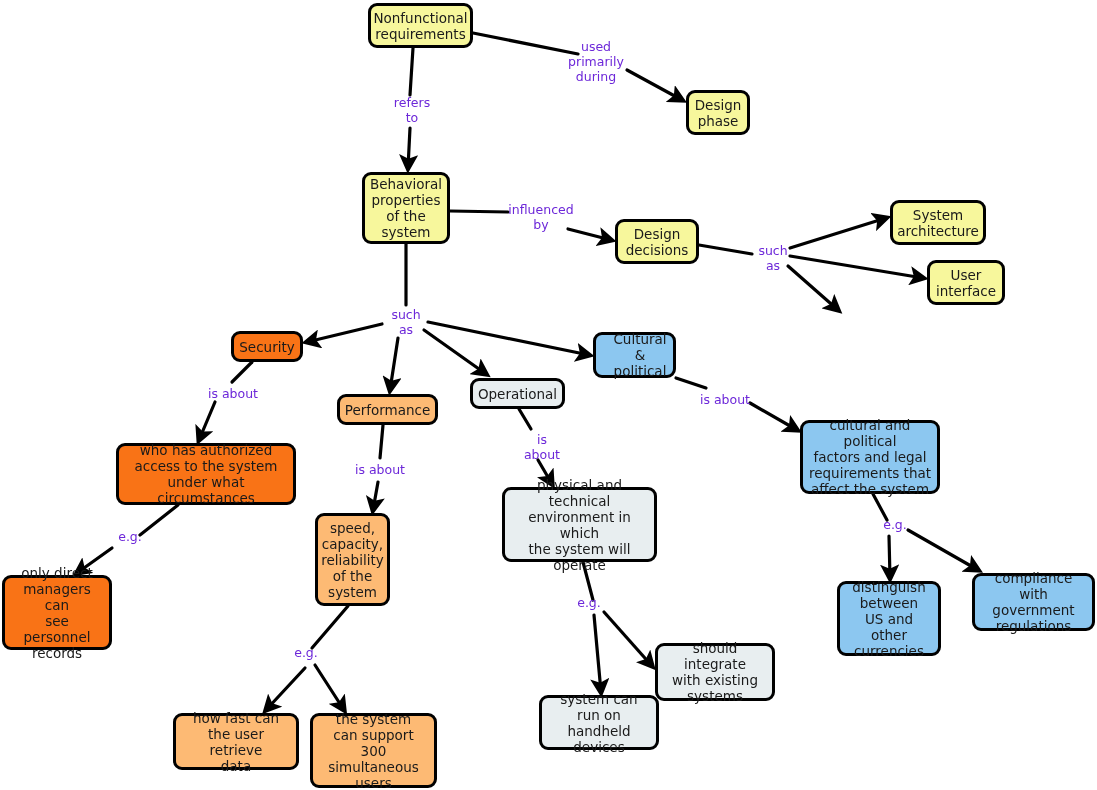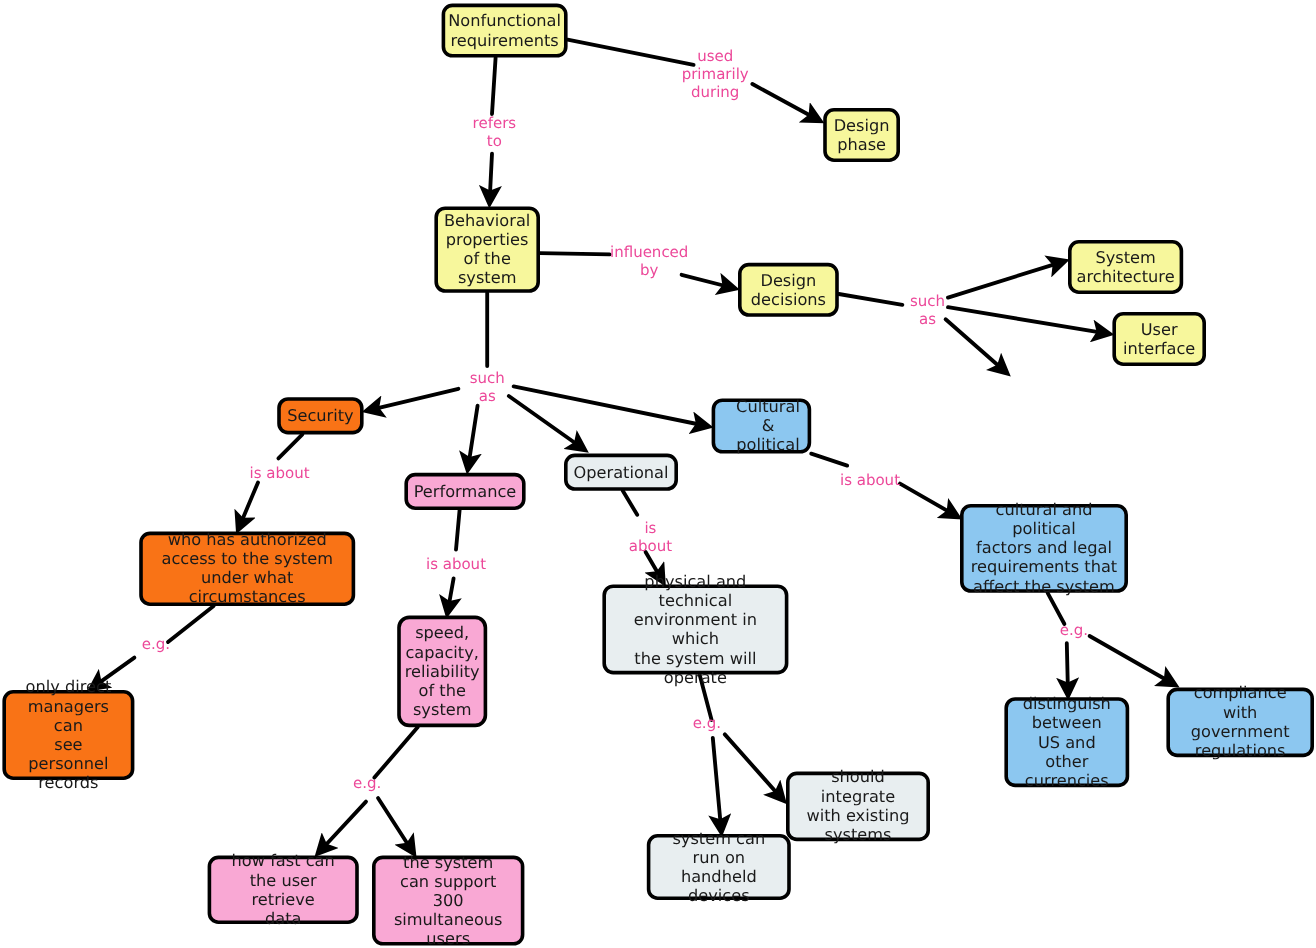--- a/index.html
+++ b/index.html
@@ -36,29 +36,29 @@
     text-align: center;
     color: #1a1a1a;
     font-size: 13.5px;
     line-height: 16px;
     padding: 2px 5px;
     z-index: 2;
     white-space: pre-line;
   }
   .node.yellow  { background: #f7f79c; }
   .node.orange  { background: #f97316; }
-  .node.green   { background: #f9a8d4; }
+  .node.green   { background: #fdba74; }
   .node.gray    { background: #e8eef0; }
   .node.blue    { background: #8cc7f0; }
 
   .link-label {
     position: absolute;
     font-size: 12.5px;
     line-height: 15px;
-    color: #ec4899;
+    color: #6d28d9;
     text-align: center;
     background: transparent;
     z-index: 3;
     white-space: pre-line;
     pointer-events: none;
   }
 </style>
 </head>
 <body>
 
@@ -125,21 +125,21 @@
     <div class="node gray" style="left: 470px; top: 378px; width: 95px; height: 31px;">Operational</div>
     <div class="node blue" style="left: 593px; top: 332px; width: 83px; height: 46px; padding-left: 16px;">Cultural &amp;
 political</div>
     <div class="node orange" style="left: 116px; top: 443px; width: 180px; height: 62px;">who has authorized
 access to the system
 under what circumstances</div>
     <div class="node orange" style="left: 2px; top: 575px; width: 110px; height: 75px;">only direct
 managers can
 see personnel
 records</div>
-    <div class="node green" style="left: 331px; top: 513px; width: 75px; height: 93px; border-radius: 10px;">speed,
+    <div class="node green" style="left: 315px; top: 513px; width: 75px; height: 93px;">speed,
 capacity,
 reliability
 of the
 system</div>
     <div class="node green" style="left: 173px; top: 713px; width: 126px; height: 57px;">how fast can
 the user retrieve
 data</div>
     <div class="node green" style="left: 310px; top: 713px; width: 127px; height: 75px;">the system
 can support
 300 simultaneous

